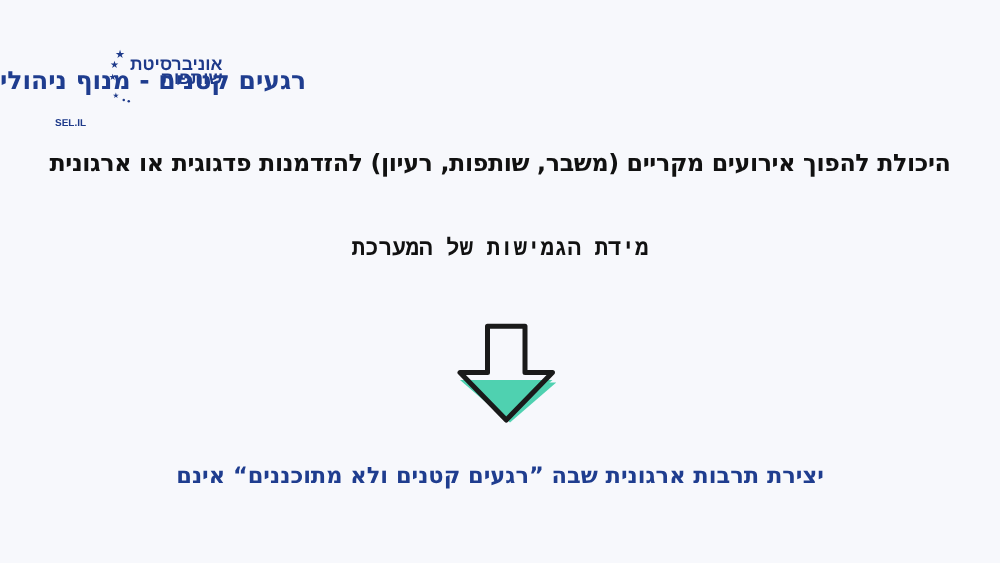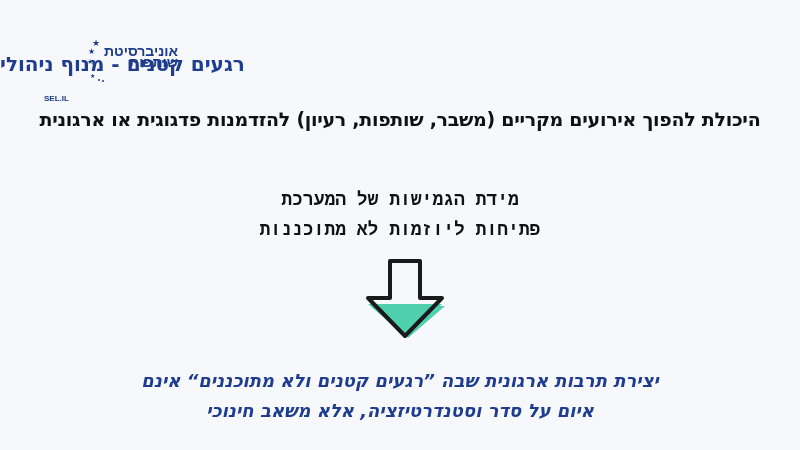--- a/index.html
+++ b/index.html
@@ -11,31 +11,31 @@
   }
   .logo { position:absolute; left:44px; top:38px; width:100px; height:50px; }
   .logo .sel { position:absolute; left:0; top:16px; font-size:8px; font-weight:bold; color:#1e3a8a; font-family:"Liberation Sans", sans-serif;margin-top:40px; }
   .logo .uni { position:absolute; left:60px; top:8px; font-size:14px; color:#1e3a8a; direction:rtl; text-align:right; line-height:11px; font-family:"Liberation Sans", sans-serif; font-weight:bold; }
   .logo svg { position:absolute; left:38px; top:0; }
   .title {
     position:absolute; left:0; right:0; top:52px; text-align:left;
     color:#1f3d8f; font-weight:bold; font-size:20px; direction:rtl;
   }
   .line1 {
-    position:absolute; left:0; right:0; top:108px; text-align:center;
+    position:absolute; left:0; right:0; top:120px; text-align:center;
     color:#111; font-weight:bold; font-size:19px; direction:rtl; letter-spacing:-0.3px;
   }
   .block2 {
     position:absolute; left:0; right:0; top:185px; text-align:center;
     color:#111; font-weight:bold; font-size:18px; direction:rtl; line-height:30px;font-family:Liberation Mono, monospace;
   }
   .arrow { position:absolute; left:360px; top:258px; }
   .bottom {
     position:absolute; left:0; right:0; top:366px; text-align:center;
-    color:#1f3d8f; font-weight:bold; font-size:18px; direction:rtl; line-height:30px;font-style:italic;
+    color:#1f3d8f; font-weight:bold; font-size:18px; direction:rtl; line-height:30px;
   }
 </style>
 </head>
 <body>
 
 <div class="logo">
   <span class="sel">SEL.IL</span>
   <svg width="24" height="50">
     <text x="10" y="8" font-size="9" fill="#1e3a8a">★</text>
     <text x="6" y="16" font-size="8" fill="#1e3a8a">★</text>
@@ -49,25 +49,23 @@
     <div>שותפות</div>
   </div>
 </div>
 
 <div class="title">רגעים קטנים - מנוף ניהולי</div>
 
 <div class="line1">היכולת להפוך אירועים מקריים (משבר, שותפות, רעיון) להזדמנות פדגוגית או ארגונית</div>
 
 <div class="block2">
   <div>מידת הגמישות של המערכת</div>
-  <div>פתיחות ליוזמות לא מתוכננות</div>
 </div>
 
 <svg class="arrow" width="90" height="82" viewBox="0 0 90 82">
   <polygon points="8,46 82,46 45,78" fill="#4fd1b0" transform="translate(3,2)"></polygon>
   <polygon points="8,46 82,46 45,78" fill="#4fd1b0"></polygon>
   <path d="M30 3 H 60 V 40 H 82 L 45 78 L 8 40 H 30 Z" fill="none" stroke="#1a1a1a" stroke-width="4" stroke-linejoin="round"></path>
 </svg>
 
 <div class="bottom">
   <div>יצירת תרבות ארגונית שבה ”רגעים קטנים ולא מתוכננים“ אינם</div>
-  <div>איום על סדר וסטנדרטיזציה, אלא משאב חינוכי</div>
 </div>
 
 </body></html>

